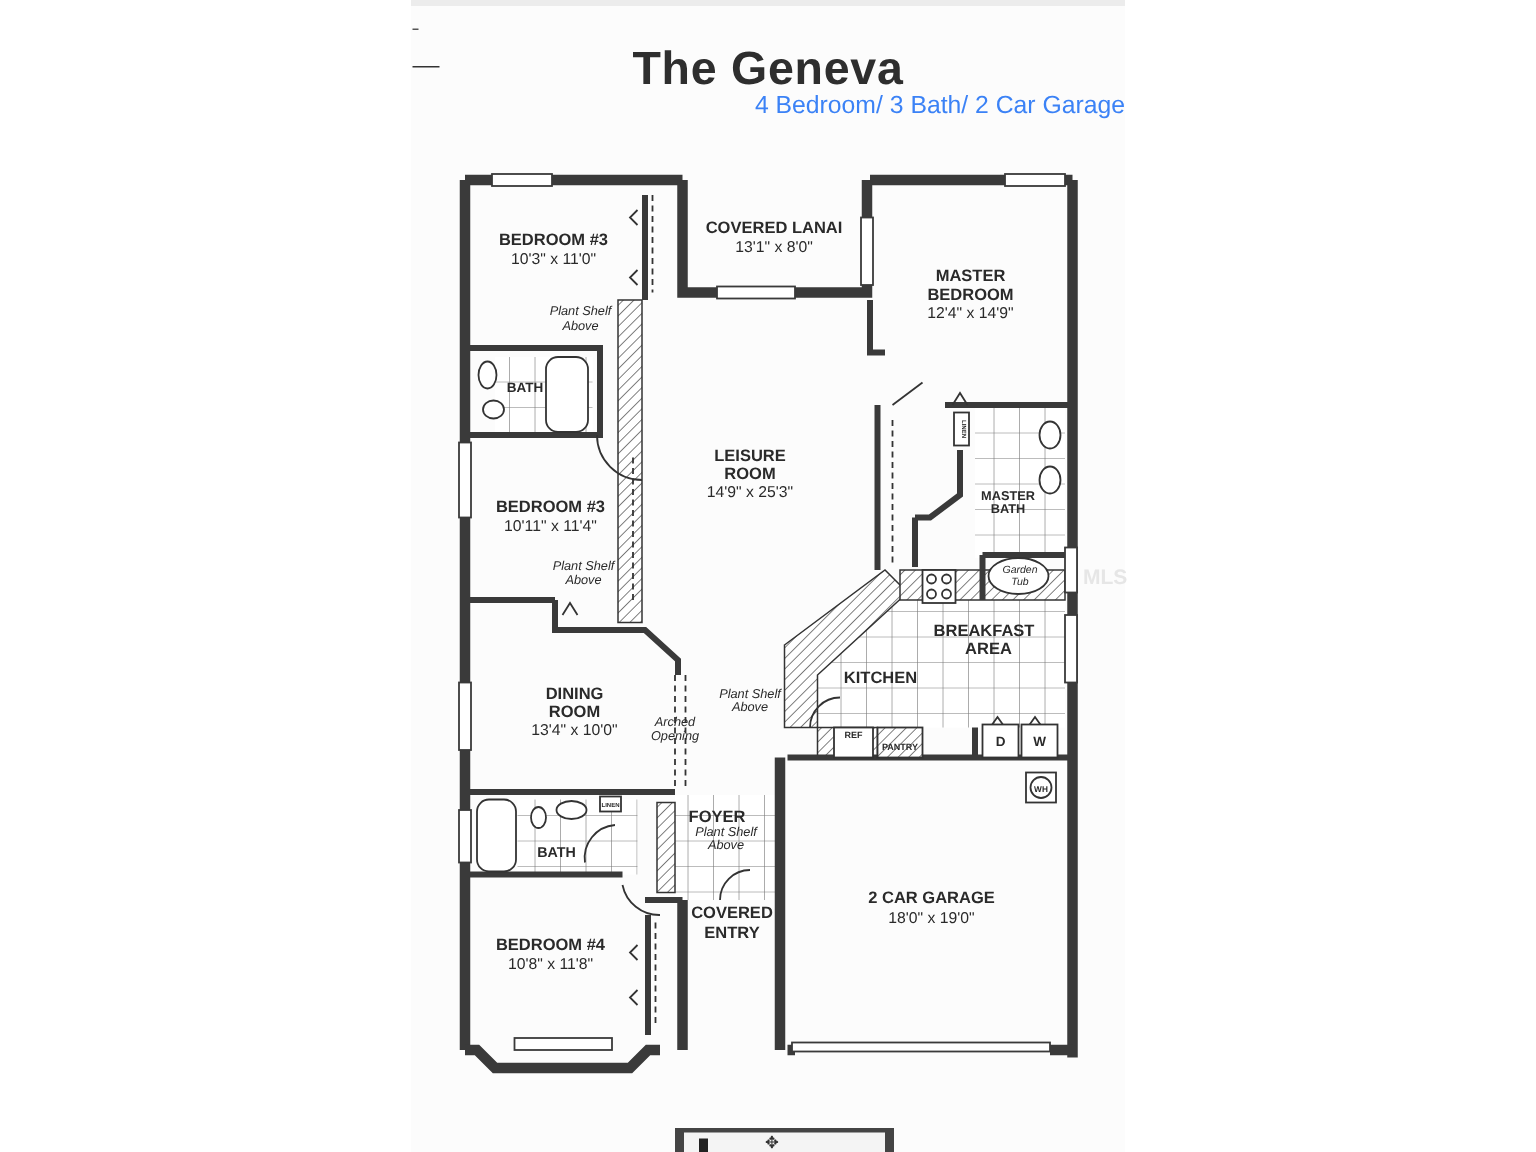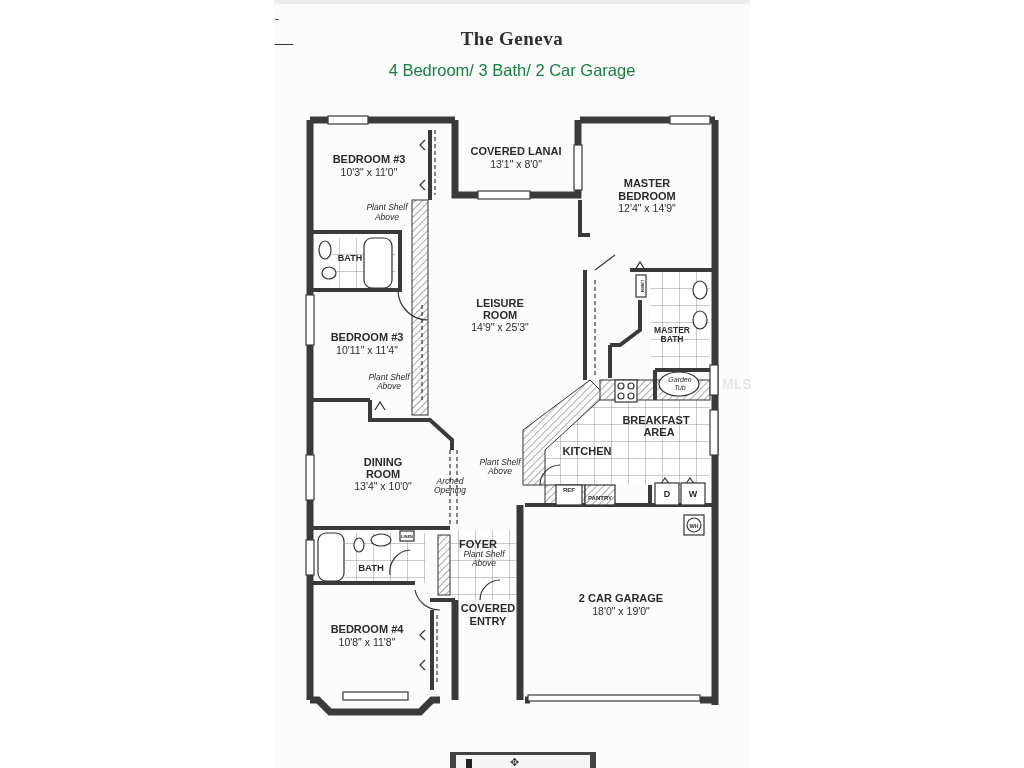--- a/index.html
+++ b/index.html
@@ -1,23 +1,23 @@
 <!DOCTYPE html>
 <html><head>
 <meta charset="utf-8">
 <style>
   html, body { margin:0; padding:0; background:#ffffff; }
   body { width:1024px; height:768px; position:relative; overflow:hidden;
          font-family:"Liberation Sans", sans-serif; }
   .page { position:absolute; left:274px; top:0; width:476px; height:768px; background:#fcfcfc; }
   .topband { position:absolute; left:274px; top:0; width:476px; height:4px; background:#ececec; }
   .title { position:absolute; left:274px; top:28px; width:476px; text-align:center;
-           font-size:19px; font-weight:bold; color:#2e2e2e; letter-spacing:0.5px;font-family:Liberation Serif, serif; }
-  .subtitle { position:absolute; left:274px; top:61px; width:476px; text-align:center;
-              font-size:16.5px; color:#15803d; }
+           font-size:31px; font-weight:bold; color:#2e2e2e; letter-spacing:0.5px; }
+  .subtitle { position:absolute; left:274px; top:61px; width:476px; text-align:right;
+              font-size:16.5px; color:#3b82f6; }
   .mark1 { position:absolute; left:275px; top:19px; width:4px; height:1px; background:#555; }
   .mark2 { position:absolute; left:275px; top:44px; width:18px; height:1px; background:#333; }
   svg.plan { position:absolute; left:0; top:0; }
   .rl { font-family:"Liberation Sans", sans-serif; font-weight:bold; fill:#2a2a2a; font-size:11px; text-anchor:middle; }
   .rd { font-family:"Liberation Sans", sans-serif; fill:#2a2a2a; font-size:10.5px; text-anchor:middle; }
   .note { font-family:"Liberation Sans", sans-serif; font-style:italic; fill:#2a2a2a; font-size:8.5px; text-anchor:middle; }
   .tiny { font-family:"Liberation Sans", sans-serif; font-weight:bold; fill:#2a2a2a; font-size:6px; text-anchor:middle; }
   .wm { font-family:"Liberation Sans", sans-serif; font-weight:bold; fill:#e6e6e6; font-size:14px; }
   .logo { position:absolute; left:450px; top:752px; width:146px; height:16px; background:#444; }
   .logo-inner { position:absolute; left:6px; top:3px; width:134px; height:13px; background:#f4f4f4; }

